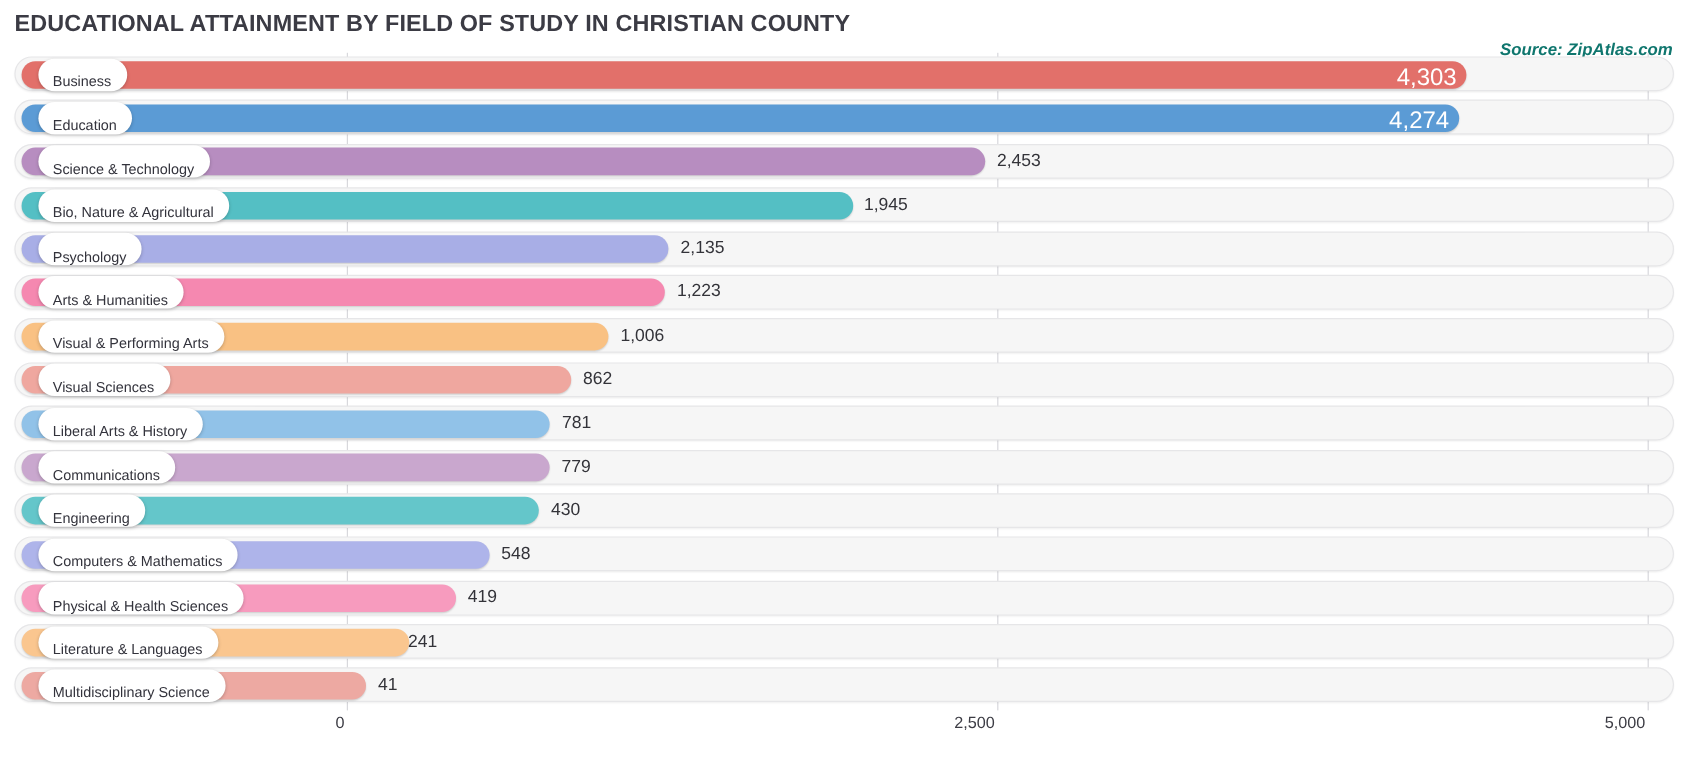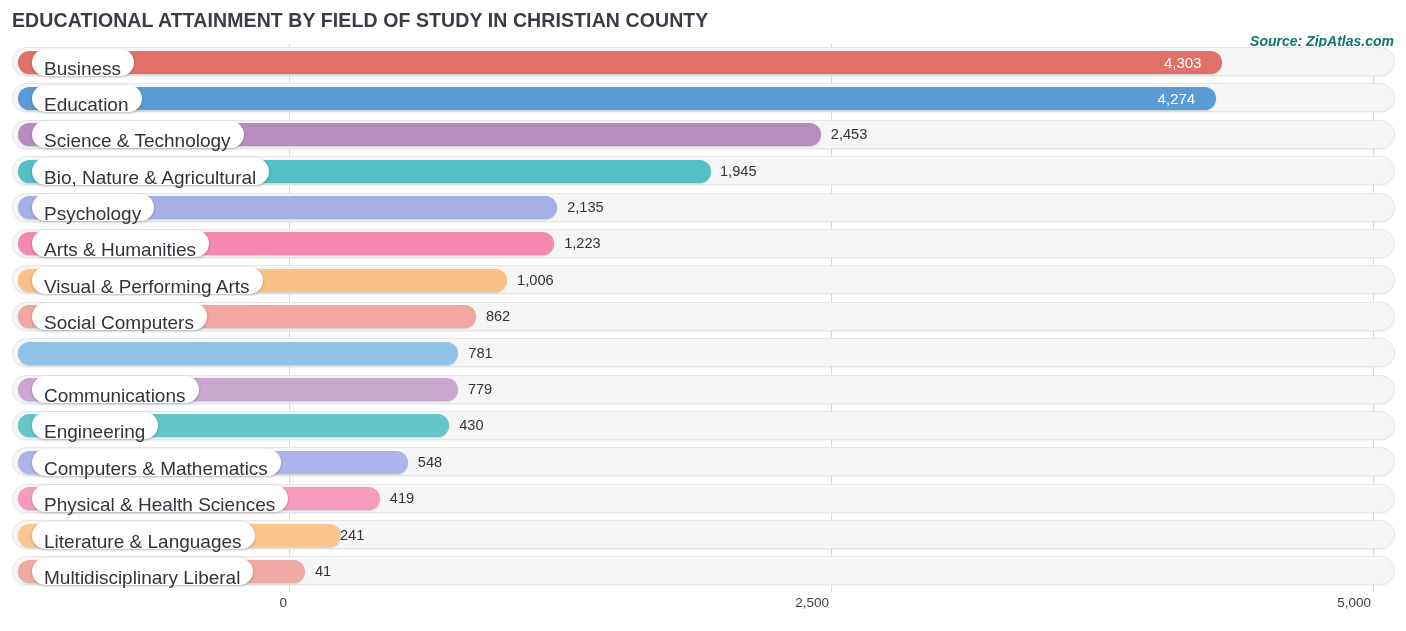--- a/index.html
+++ b/index.html
@@ -56,30 +56,30 @@
     position: absolute; left: 32px; top: 4.5px;
     height: 27px;
     display: flex; align-items: center;
     padding: 0 13px 0 12px;
     background: #ffffff;
     border-radius: 14px;
     box-shadow: 0 1px 3px rgba(0,0,0,.24);
     white-space: nowrap;
   }
   .pill span {
-    font-size: 19px; color: #33333c; line-height: 1; margin-top: 12px;
+    font-size: 12px; color: #33333c; line-height: 1; margin-top: 12px;
   }
 
   .val-out {
     position: absolute; top: 9.5px;
     font-size: 14.6px; color: #333339; white-space: nowrap;
   }
   .val-in {
     position: absolute; top: 9.5px;
-    font-size: 15px; color: #ffffff; white-space: nowrap;
+    font-size: 20px; color: #ffffff; white-space: nowrap;
   }
 
   
   .axis { position: absolute; left: 0; top: 592px; width: 1406px; height: 39px; }
   .tick {
     position: absolute; top: 3px;
     font-size: 13.5px; color: #3c3c44;
     transform: translateX(-100%);
     white-space: nowrap;
   }
@@ -154,27 +154,30 @@
           <div class="bar" style="width: 489.101px; background: rgb(249, 193, 131);"></div>
           <div class="pill">
             <span>Visual &amp; Performing Arts</span>
           </div>
           <div class="val-out" style="left: 517.101px; text-align: right;">1,006</div>
         </div>
         <div class="row">
           <div class="track"></div>
           <div class="bar" style="width: 457.882px; background: rgb(239, 167, 159);"></div>
           <div class="pill">
-            <span>Social Computers</span>
+            <span>Visual Sciences</span>
           </div>
           <div class="val-out" style="left: 485.882px;">862</div>
         </div>
         <div class="row">
           <div class="track"></div>
           <div class="bar" style="width: 440.321px; background: rgb(145, 194, 232);"></div>
+          <div class="pill">
+            <span>Liberal Arts &amp; History</span>
+          </div>
           <div class="val-out" style="left: 468.321px;">781</div>
         </div>
         <div class="row">
           <div class="track"></div>
           <div class="bar" style="width: 439.887px; background: rgb(201, 167, 206);"></div>
           <div class="pill">
             <span>Communications</span>
           </div>
           <div class="val-out" style="left: 467.887px;">779</div>
         </div>
@@ -207,21 +210,21 @@
           <div class="bar" style="width: 323.249px; background: rgb(250, 198, 143);"></div>
           <div class="pill">
             <span>Literature &amp; Languages</span>
           </div>
           <div class="val-out" style="left: 340px;">241</div>
         </div>
         <div class="row">
           <div class="track"></div>
           <div class="bar" style="width: 287px; background: rgb(237, 169, 162);"></div>
           <div class="pill">
-            <span>Multidisciplinary Liberal</span>
+            <span>Multidisciplinary Science</span>
           </div>
           <div class="val-out" style="left: 315px;">41</div>
         </div>
       </div>
   </div>
 
   <div class="axis" id="axis">
       <div class="tick" style="left: 287px;">0</div>
       <div class="tick" style="left: 829px;">2,500</div>
       <div class="tick" style="left: 1371px;">5,000</div>

